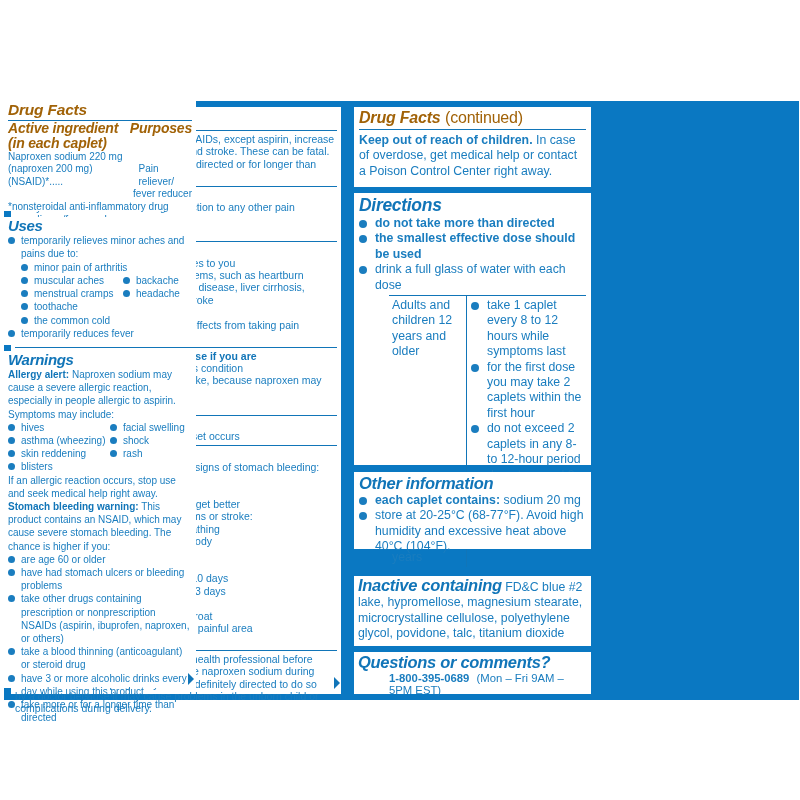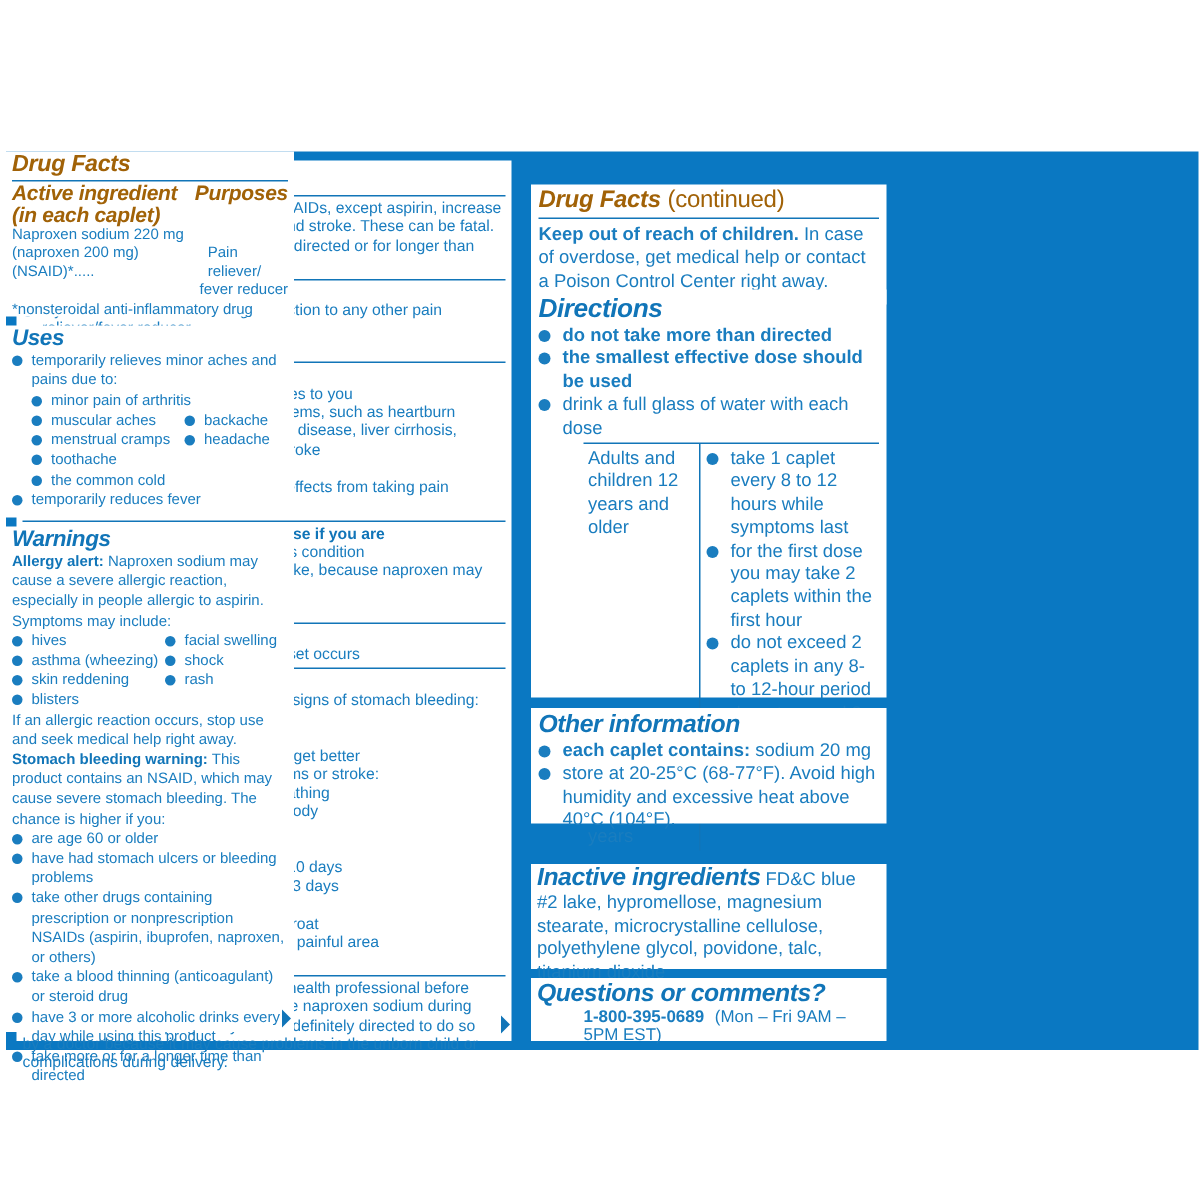--- a/index.html
+++ b/index.html
@@ -199,21 +199,21 @@
     </div>
 
     <div class="txt" style="padding:2px 8px 0 0;">
       <b class="head">If pregnant or breast-feeding,</b>
       <span>ask a health professional before use.  It is especially important not to use naproxen sodium during the last 3 months of pregnancy unless definitely directed to do so by a doctor because it may cause problems in the unborn child or complications during delivery.</span>
     </div>
     <div class="arrow" style="left:323px; top:570px;"></div>
   </div>
 
   <div class="p-mid">
-    <div class="box" style="top:16px; height:80px; padding:2px 5px;">
+    <div class="box" style="top:0; height:80px; padding:2px 5px;">
       <div class="rule" style="padding-bottom:2px;">
         <span class="df-title" style="font-size:16px;">Drug Facts</span>
         <span class="df-title" style="font-size:16px;"><span class="cont">(continued)</span></span>
       </div>
       <div class="txt-lg" style="padding-top:3px;">
         <b>Keep out of reach of children.</b>
         <span>In case of overdose, get medical help or contact a Poison Control Center right away.</span>
       </div>
     </div>
 
@@ -274,21 +274,21 @@
           </div>
         <div class="blt">
             <span class="dot dot-lg"></span>
             <span>store at 20-25°C (68-77°F).  Avoid high humidity and excessive heat above 40°C (104°F).</span>
           </div>
       </div>
     </div>
 
     <div class="box" style="top:469px; height:70px; padding:2px 4px 0;">
       <div class="txt-lg">
-        <span class="sec-title">Inactive ingredients</span>
+        <span class="sec-title">Inactive containing</span>
         <span>FD&amp;C blue #2</span>
         <span>lake, hypromellose, magnesium stearate, microcrystalline cellulose, polyethylene glycol, povidone, talc, titanium dioxide</span>
       </div>
     </div>
 
     <div class="box" style="top:545px; height:42px; padding:1px 4px 0;">
       <div class="sec-title">Questions or comments?</div>
       <div class="txt" style="font-size:11.3px;margin-left:31px;">
         <b>1-800-395-0689</b>
         <span style="margin-left:4px;">(Mon – Fri 9AM – 5PM EST)</span>

